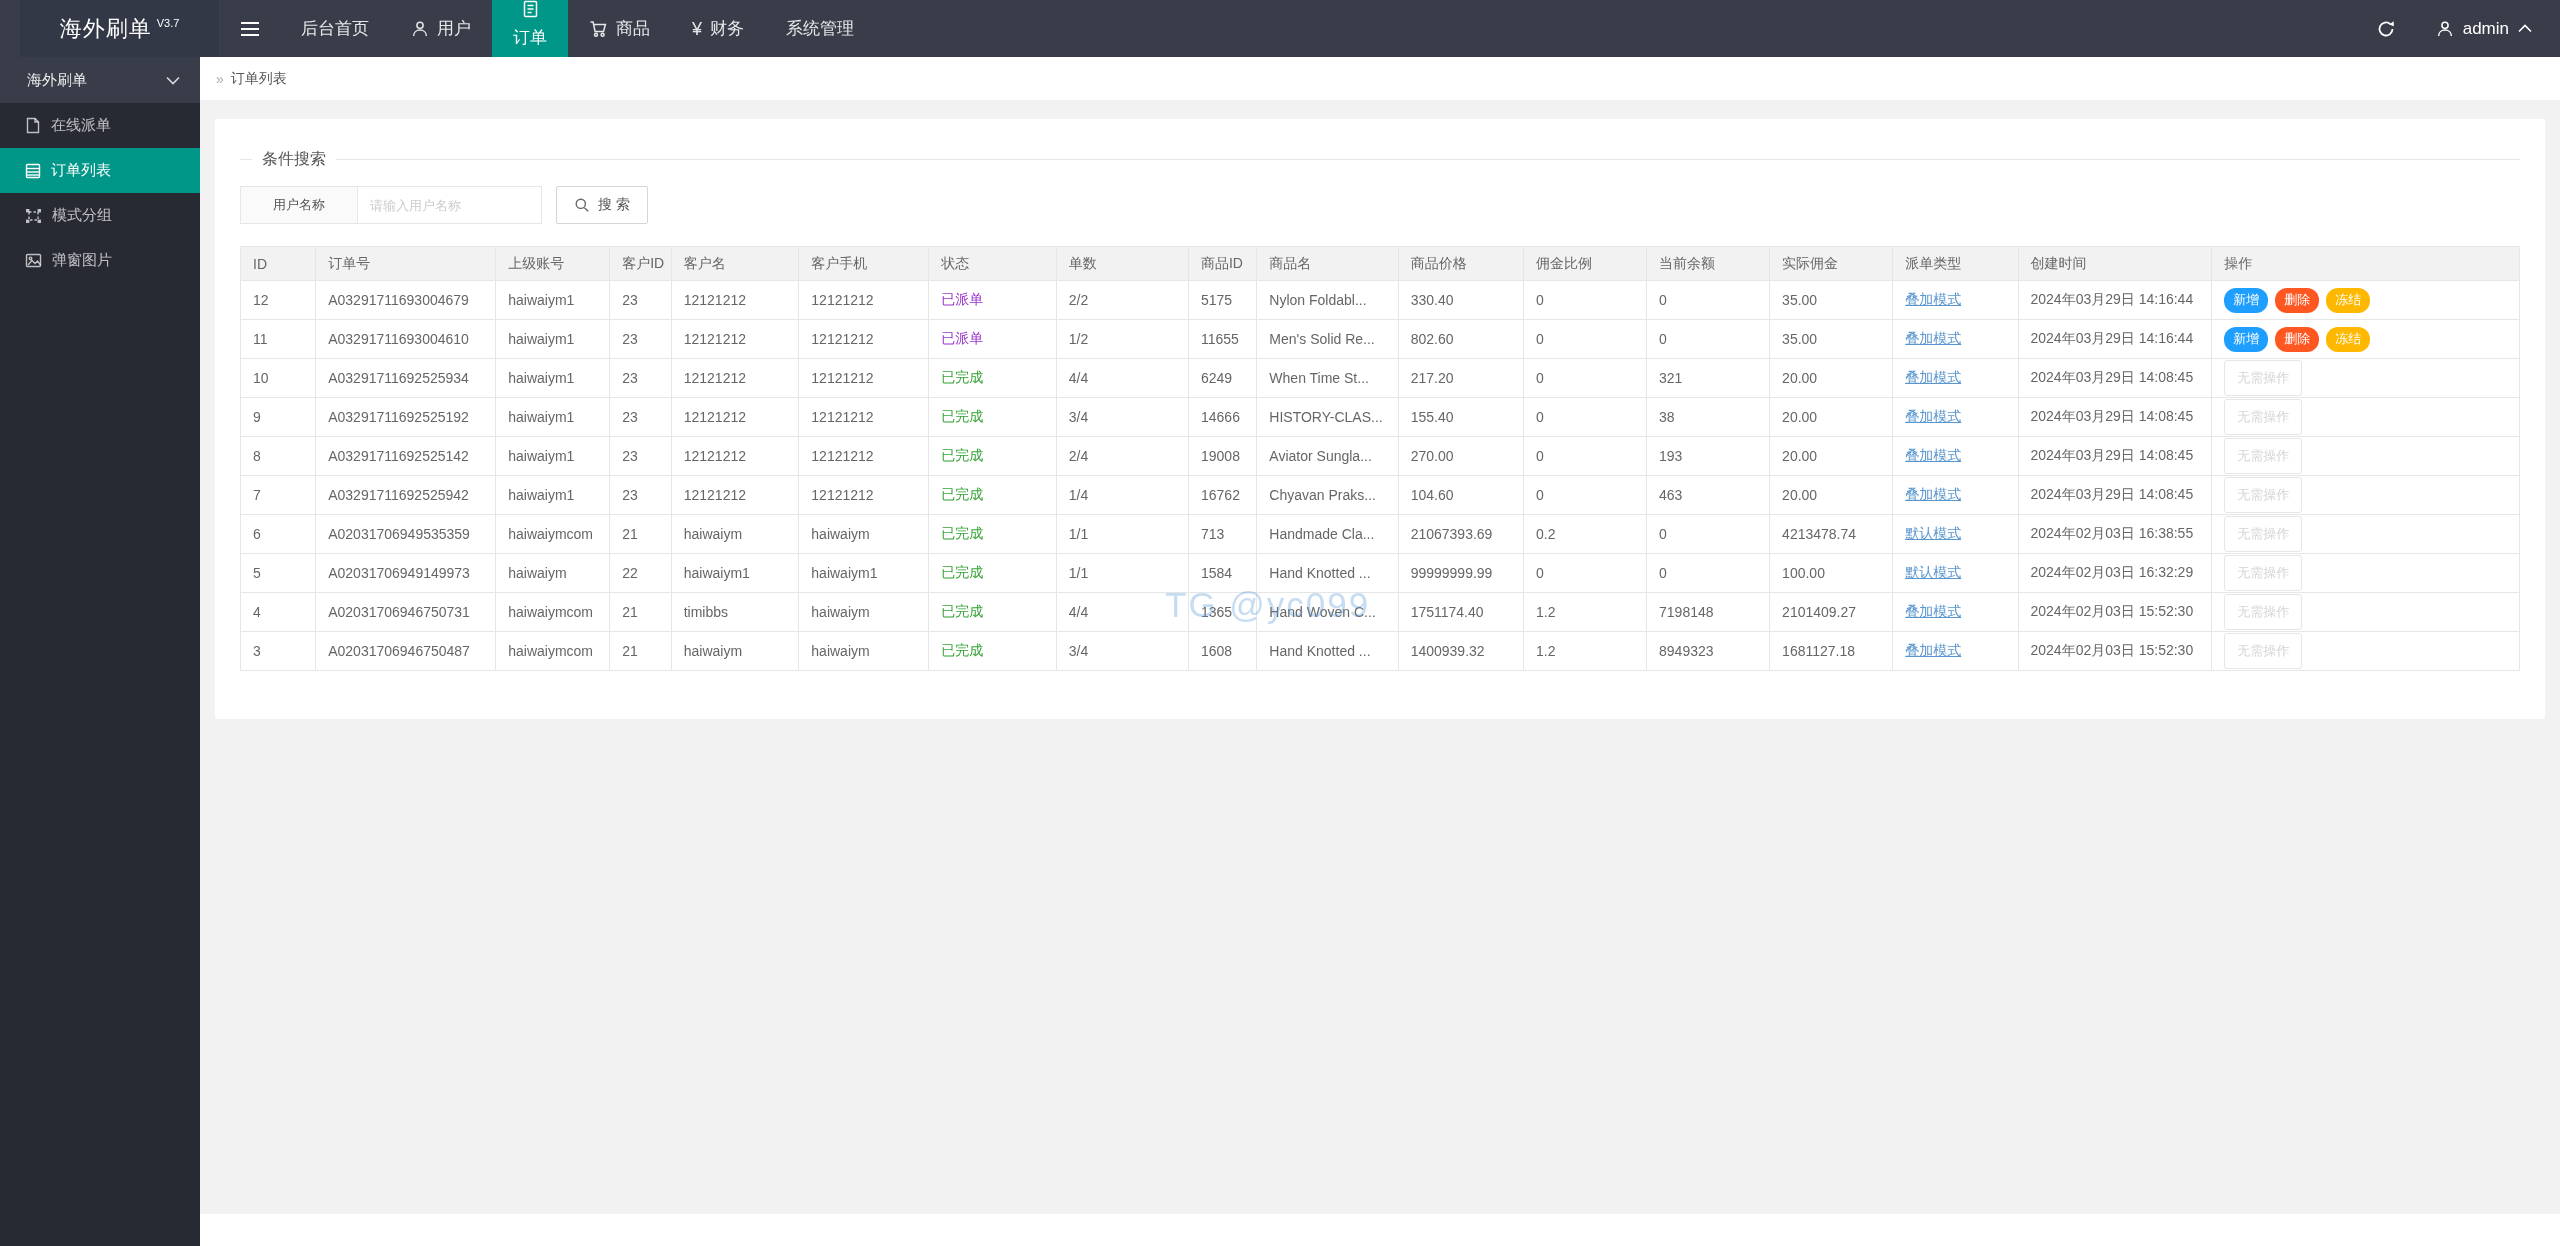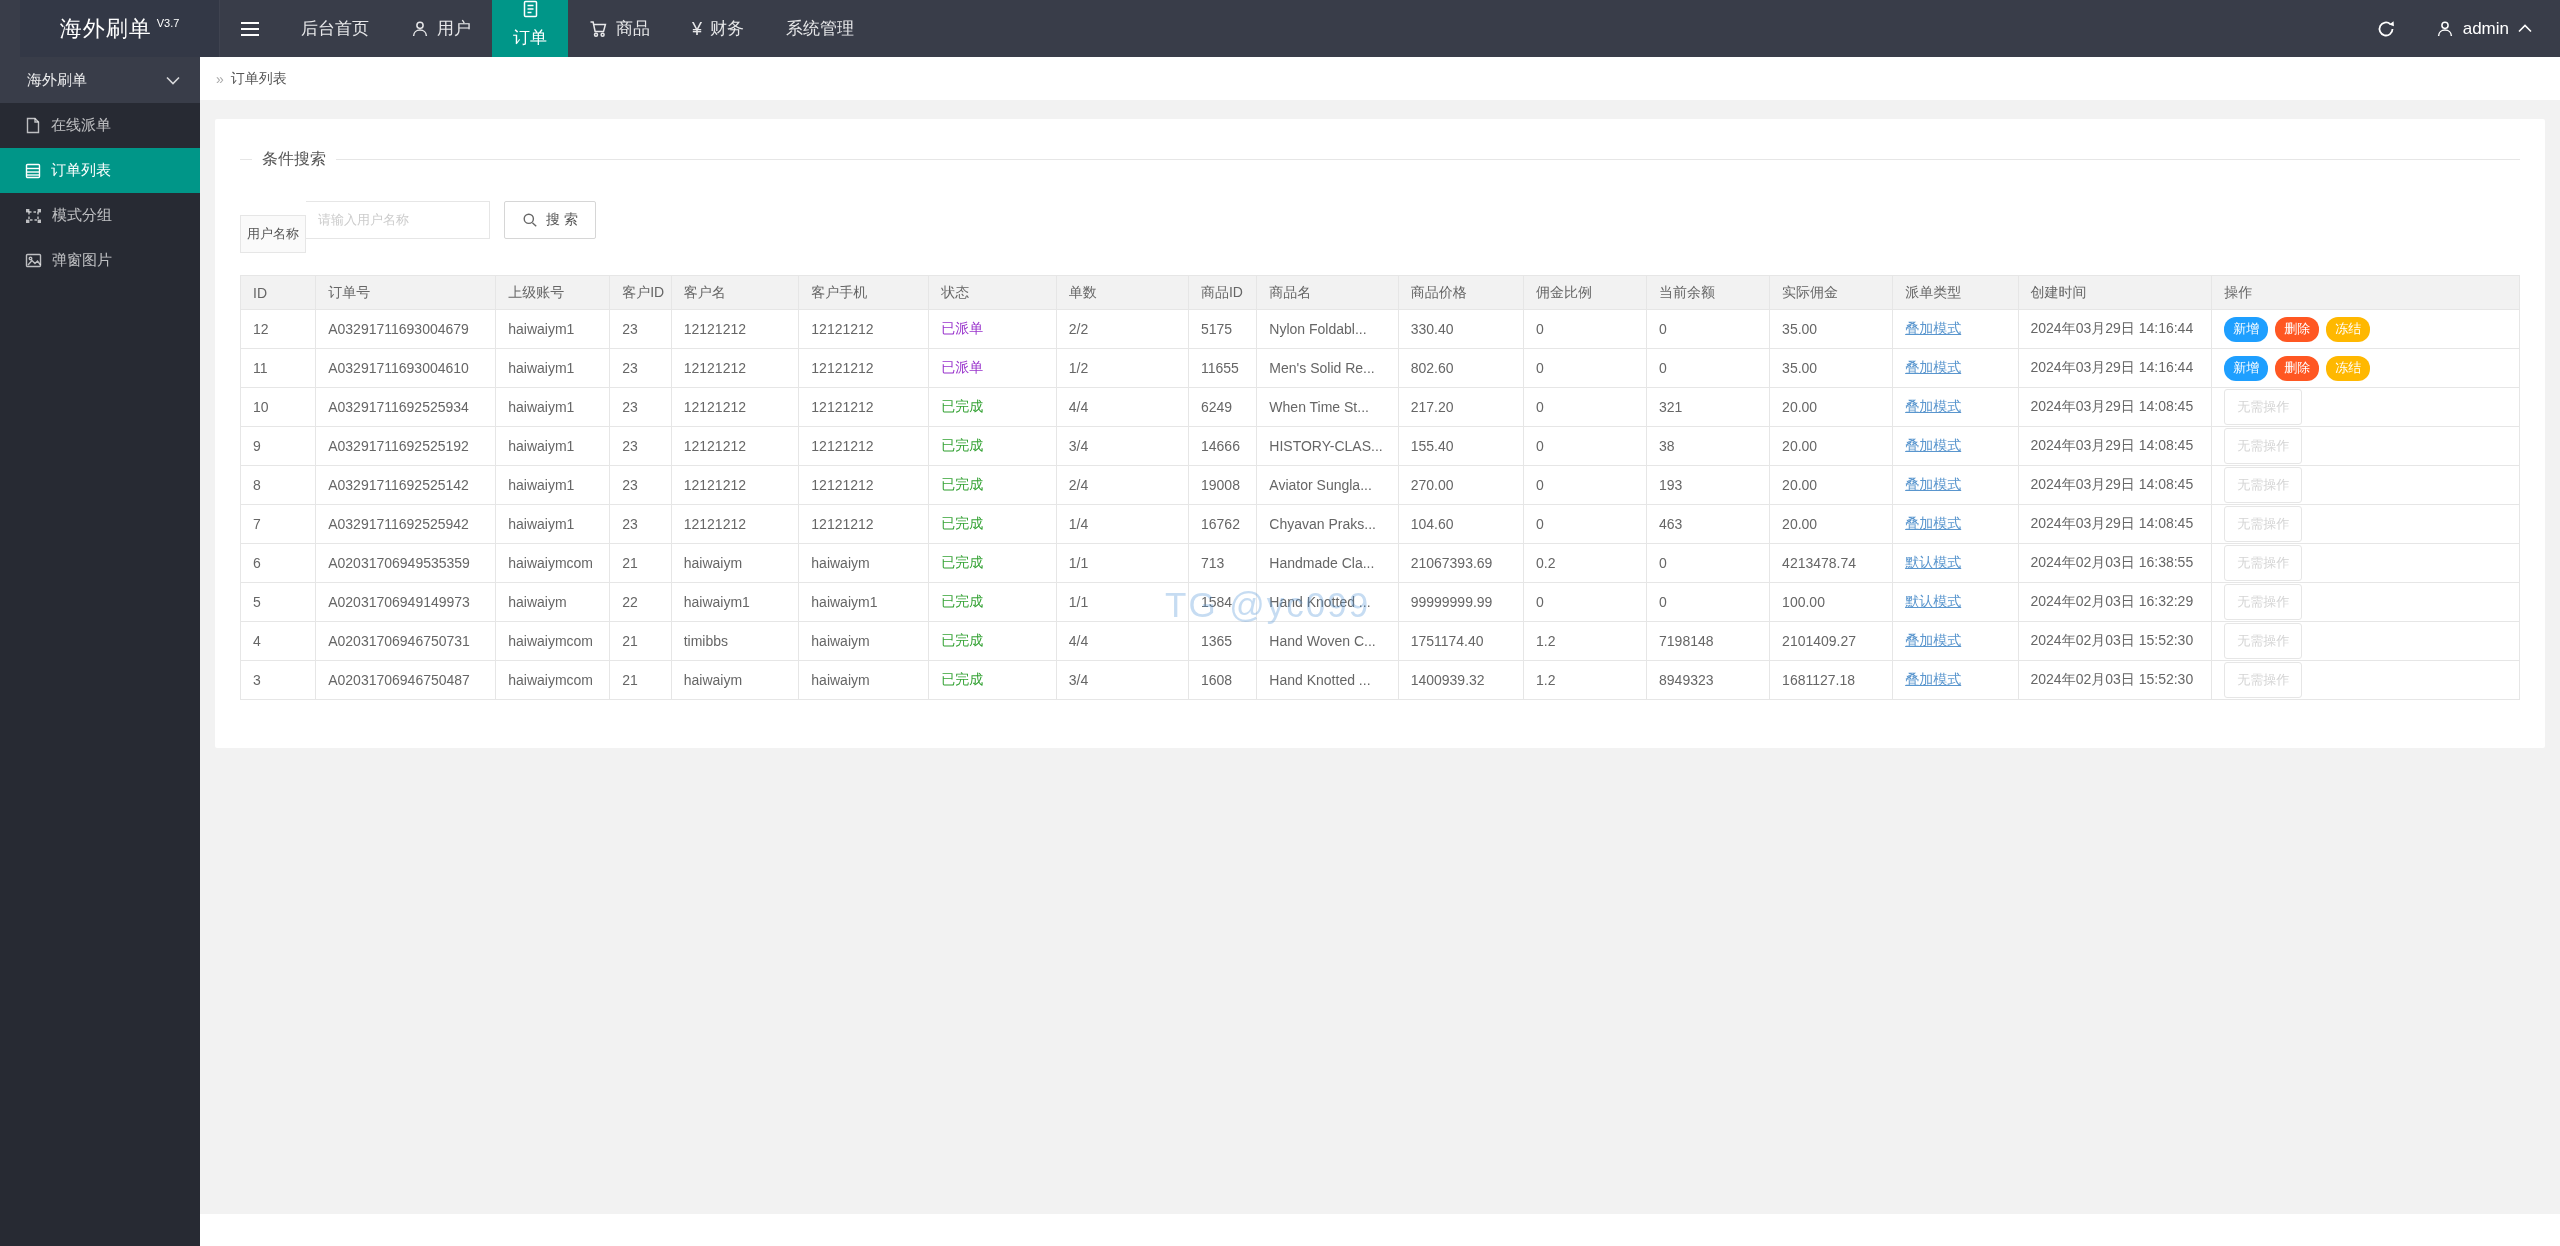--- a/index.html
+++ b/index.html
@@ -43,21 +43,21 @@
   .breadcrumb .cur { color:#555; }
   .content { flex:1; padding:19px 15px 0; min-height:0; }
 
   .card { background:#fff; border-radius:2px; padding:30px 25px 48px; position:relative; }
 
   fieldset.filter { border:none; border-top:1px solid #e6e6e6; margin:0; padding:0; }
   fieldset.filter legend { margin-left:12px; padding:0 10px; font-size:16px; color:#555; }
 
   .search-row { display:flex; align-items:center; margin:16px 0 22px; }
   .inp-label { height:38px; border:1px solid #e6e6e6; background:#fafafa; display:flex; align-items:center;
-               padding:0 6px; font-size:13px; color:#555;margin-top:29px; }
+               padding:0 32px; font-size:13px; color:#555; }
   .inp { height:38px; width:184px; border:1px solid #e6e6e6; border-left:none; padding:0 12px;
          font-size:13px; color:#666; outline:none; background:#fff; }
   .inp::placeholder { color:#ccc; }
   .search-btn { margin-left:14px; height:38px; padding:0 17px; background:#fff; border:1px solid #d6d6d6;
                 border-radius:2px; display:flex; align-items:center; gap:8px; font-size:14px; color:#565656; cursor:pointer; }
 
   .data-table { width:100%; border-collapse:collapse; table-layout:fixed; }
   .data-table th, .data-table td { border:1px solid #e6e6e6; text-align:left; padding:0 12px;
       font-weight:400; color:#666; font-size:14px; white-space:nowrap; overflow:hidden; }
   .data-table th { height:34px; background:#f2f2f2; }

